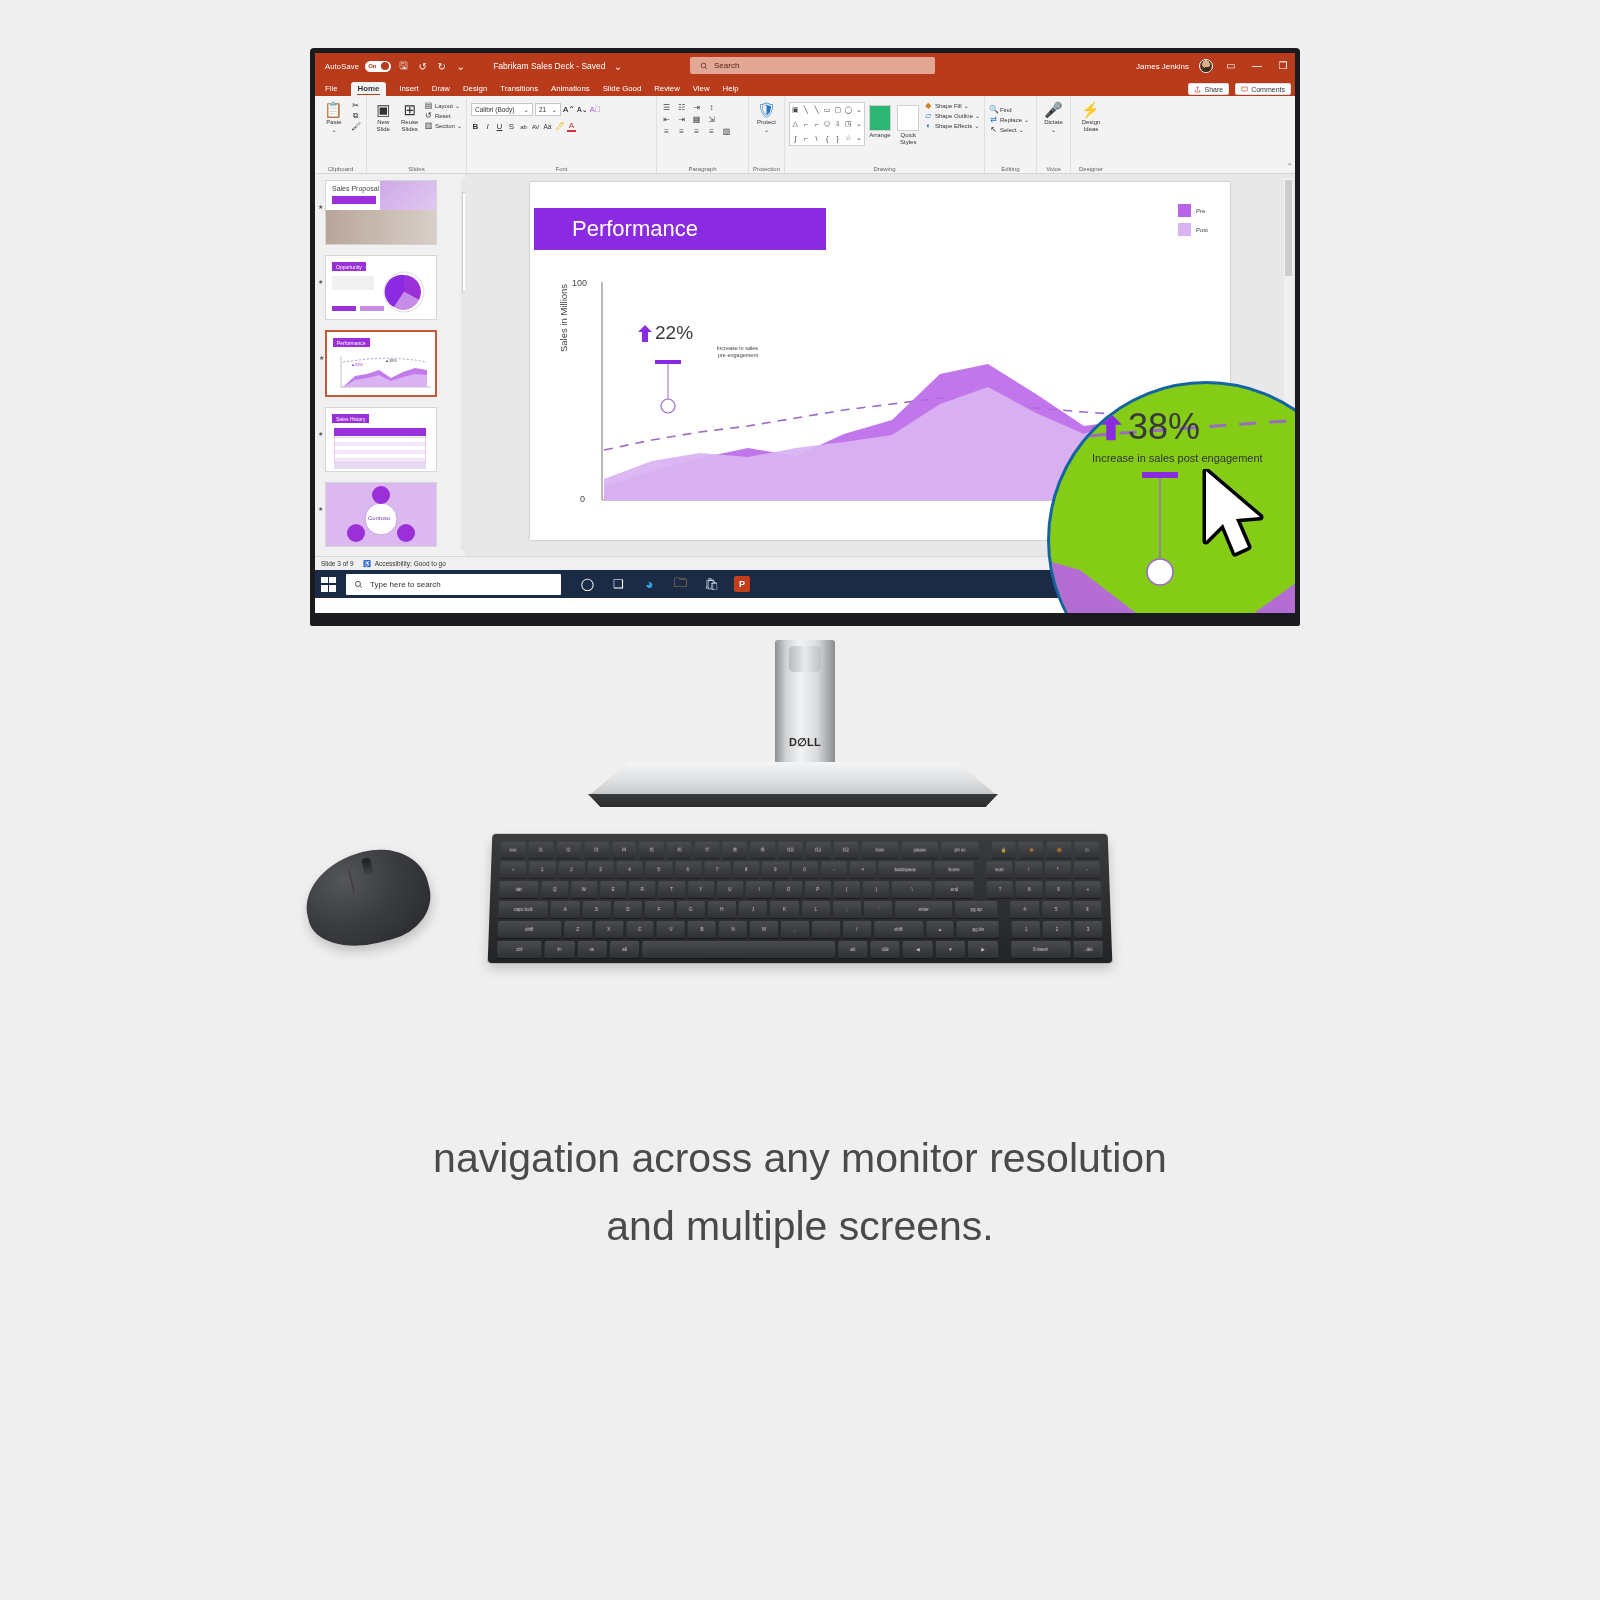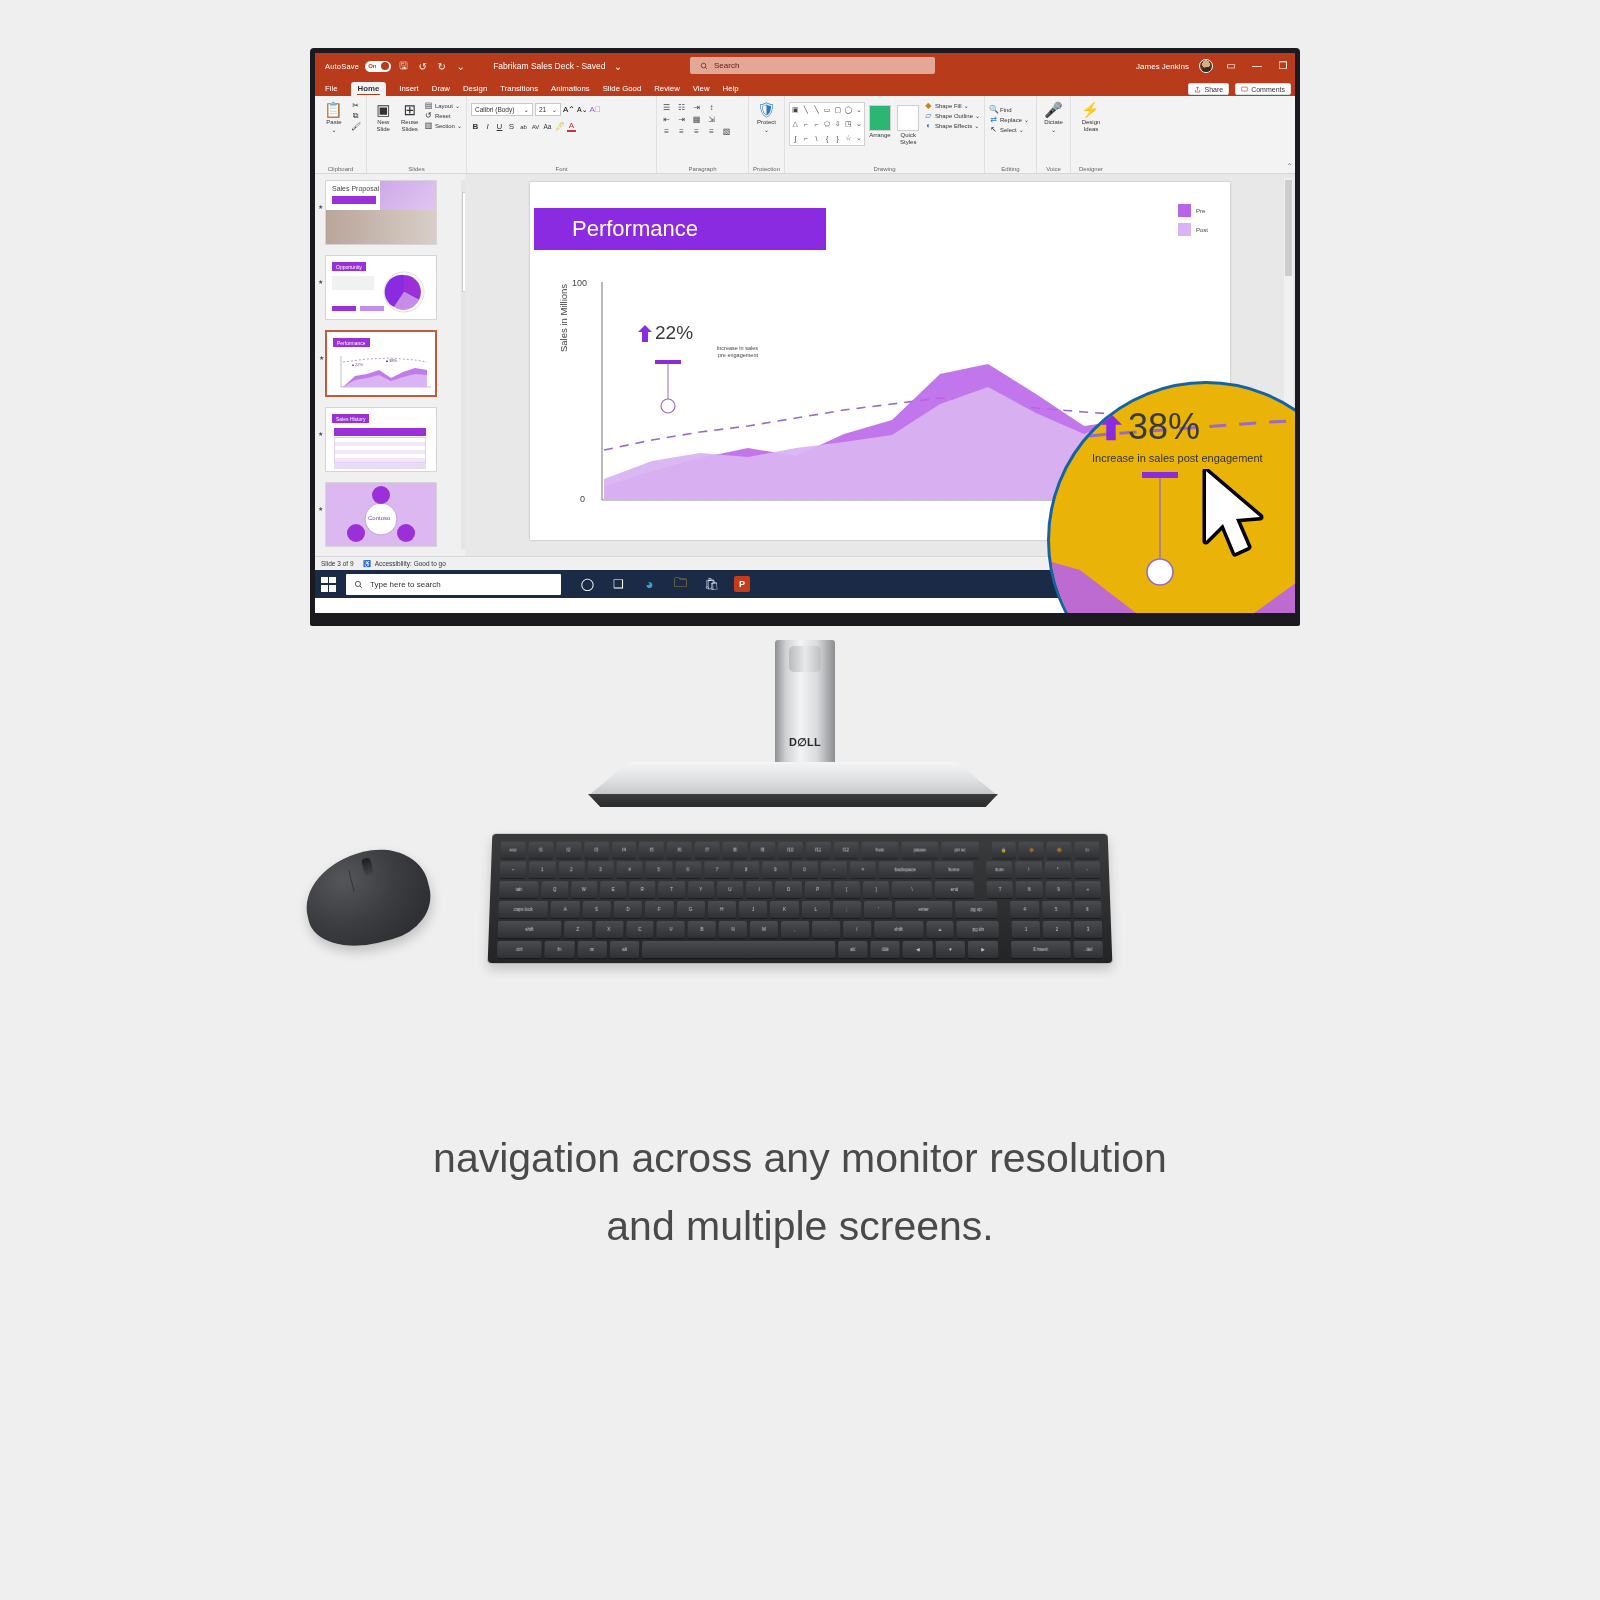--- a/index.html
+++ b/index.html
@@ -151,21 +151,21 @@
   .legend .lrow { display:flex; align-items:center; gap:5px; margin-bottom:6px; }
   .legend .sw { width:13px; height:13px; }
   .legend .lt { font-size:6px; color:#444; }
 
   .scrollright { position:absolute; right:2px; top:4px; bottom:4px; width:9px; background:#f0f0f0; }
   .scrollright .bar { position:absolute; left:1px; right:1px; top:2px; height:96px; background:#cdcdcd; }
 
   
   .magnifier {
     position:absolute; left:582px; top:207px; width:318px; height:318px;
-    border-radius:50%; border:3px solid #1464a5; background:#eab308; overflow:hidden;
+    border-radius:50%; border:3px solid #1464a5; background:#84cc16; overflow:hidden;
     z-index:5;
   }
   .mag-inner { position:absolute; inset:0; }
   .mag38 { position:absolute; left:50px; top:22px; display:flex; align-items:center; gap:6px; }
   .mag38 .num { font-size:36px; color:#3a3a3a; font-weight:300; }
   .magsub { position:absolute; left:42px; top:68px; font-size:11px; color:#333; white-space:nowrap; }
   .cursor { position:absolute; left:152px; top:85px; z-index:7; }
 
   
   .statusbar {

